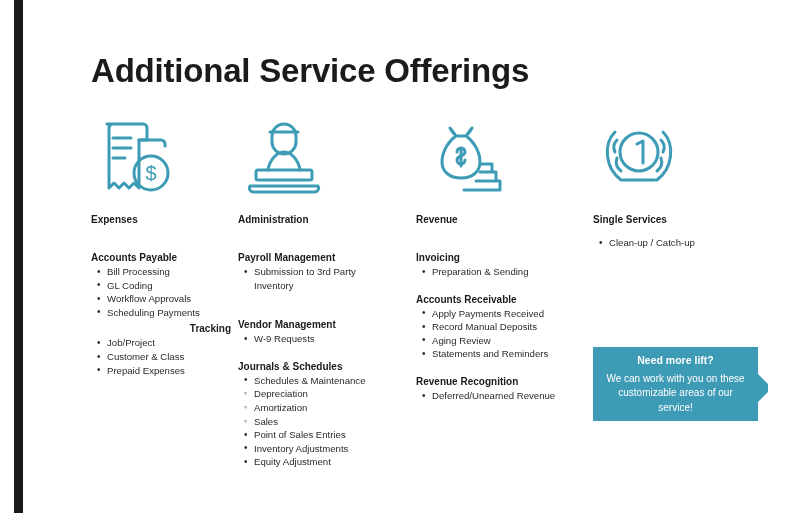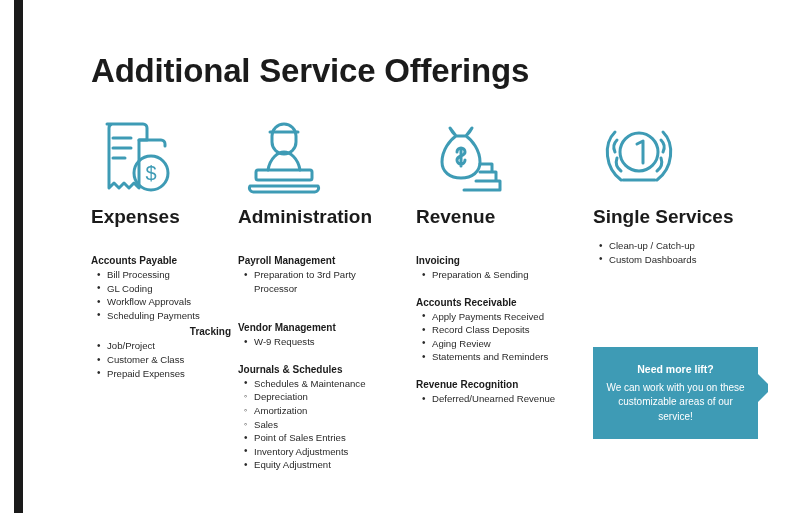--- a/index.html
+++ b/index.html
@@ -77,24 +77,24 @@
   .col {
     position: absolute;
     top: 118px;
   }
   .col-icon {
     height: 88px;
     position: relative;
   }
   .col-icon svg { display: block; }
   .col-head {
-    font-size: 19px;
+    font-size: 10px;
     font-weight: bold;
     color: #1b1b1b;
-    margin-top: 0;
+    margin-top: 8px;
     white-space: nowrap;
   }
   .sub-head {
     font-size: 10px;
     font-weight: bold;
     color: #1b1b1b;
     margin-top: 27px;
     margin-bottom: 2px;
   }
   ul.items {
@@ -132,21 +132,21 @@
   .c3 { left: 393px; width: 145px; }
   .c4 { left: 570px; width: 160px; }
 
   .c2 .col-icon, .c3 .col-icon, .c4 .col-icon { }
 
   .callout {
     position: absolute;
     left: 570px;
     top: 347px;
     width: 165px;
-    height: 92px;
+    height: 74px;
     background: #3e9bb5;
     color: #ffffff;
     text-align: center;
     font-size: 10px;
     line-height: 1.45;
     display: flex;
     flex-direction: column;
     justify-content: center;
     align-items: center;
     padding: 0 10px;
@@ -220,21 +220,21 @@
             <path d="M30 52 c2 -12 10 -18 16 -18 c6 0 14 6 16 18"></path>
             <rect x="18" y="52" width="56" height="10" rx="2"></rect>
             <path d="M12 68 h68 a4 4 0 0 1 -4 6 h-60 a4 4 0 0 1 -4 -6 z"></path>
           </g>
         </svg>
       </div>
       <div class="col-head">Administration</div>
 
       <div class="sub-head">Payroll Management</div>
       <ul class="items">
-        <li>Preparation to 3rd Party Processor</li>
+        <li>Submission to 3rd Party Inventory</li>
       </ul>
 
       <div class="sub-head" style="">Vendor Management</div>
       <ul class="items">
         <li>W-9 Requests</li>
       </ul>
 
       <div class="sub-head" style="margin-top:15px;">Journals &amp; Schedules</div>
       <ul class="items">
         <li>Schedules &amp; Maintenance</li>
@@ -264,21 +264,21 @@
       <div class="col-head">Revenue</div>
 
       <div class="sub-head">Invoicing</div>
       <ul class="items">
         <li>Preparation &amp; Sending</li>
       </ul>
 
       <div class="sub-head" style="margin-top:15px;">Accounts Receivable</div>
       <ul class="items">
         <li>Apply Payments Received</li>
-        <li>Record Class Deposits</li>
+        <li>Record Manual Deposits</li>
         <li>Aging Review</li>
         <li>Statements and Reminders</li>
       </ul>
 
       <div class="sub-head" style="margin-top:15px;">Revenue Recognition</div>
       <ul class="items">
         <li>Deferred/Unearned Revenue</li>
       </ul>
     </div>
 
@@ -292,21 +292,20 @@
             <path d="M24 22 c-4 4 -4 8 -2 12 M68 22 c4 4 4 8 2 12"></path>
             <path d="M24 40 c-2 6 0 10 4 13 M68 40 c2 6 0 10 -4 13"></path>
             <path d="M30 62 h32"></path>
           </g>
         </svg>
       </div>
       <div class="col-head">Single Services</div>
 
       <ul class="items" style="margin-top:11px;">
         <li>Clean-up / Catch-up</li>
-        <li>Custom Dashboards</li>
       </ul>
     </div>
 
     <div class="callout">
       <div class="cl-title">Need more lift?</div>
       <div>We can work with you on these customizable areas of our service!</div>
     </div>
     <div class="callout-tail"></div>
 
   </div>

